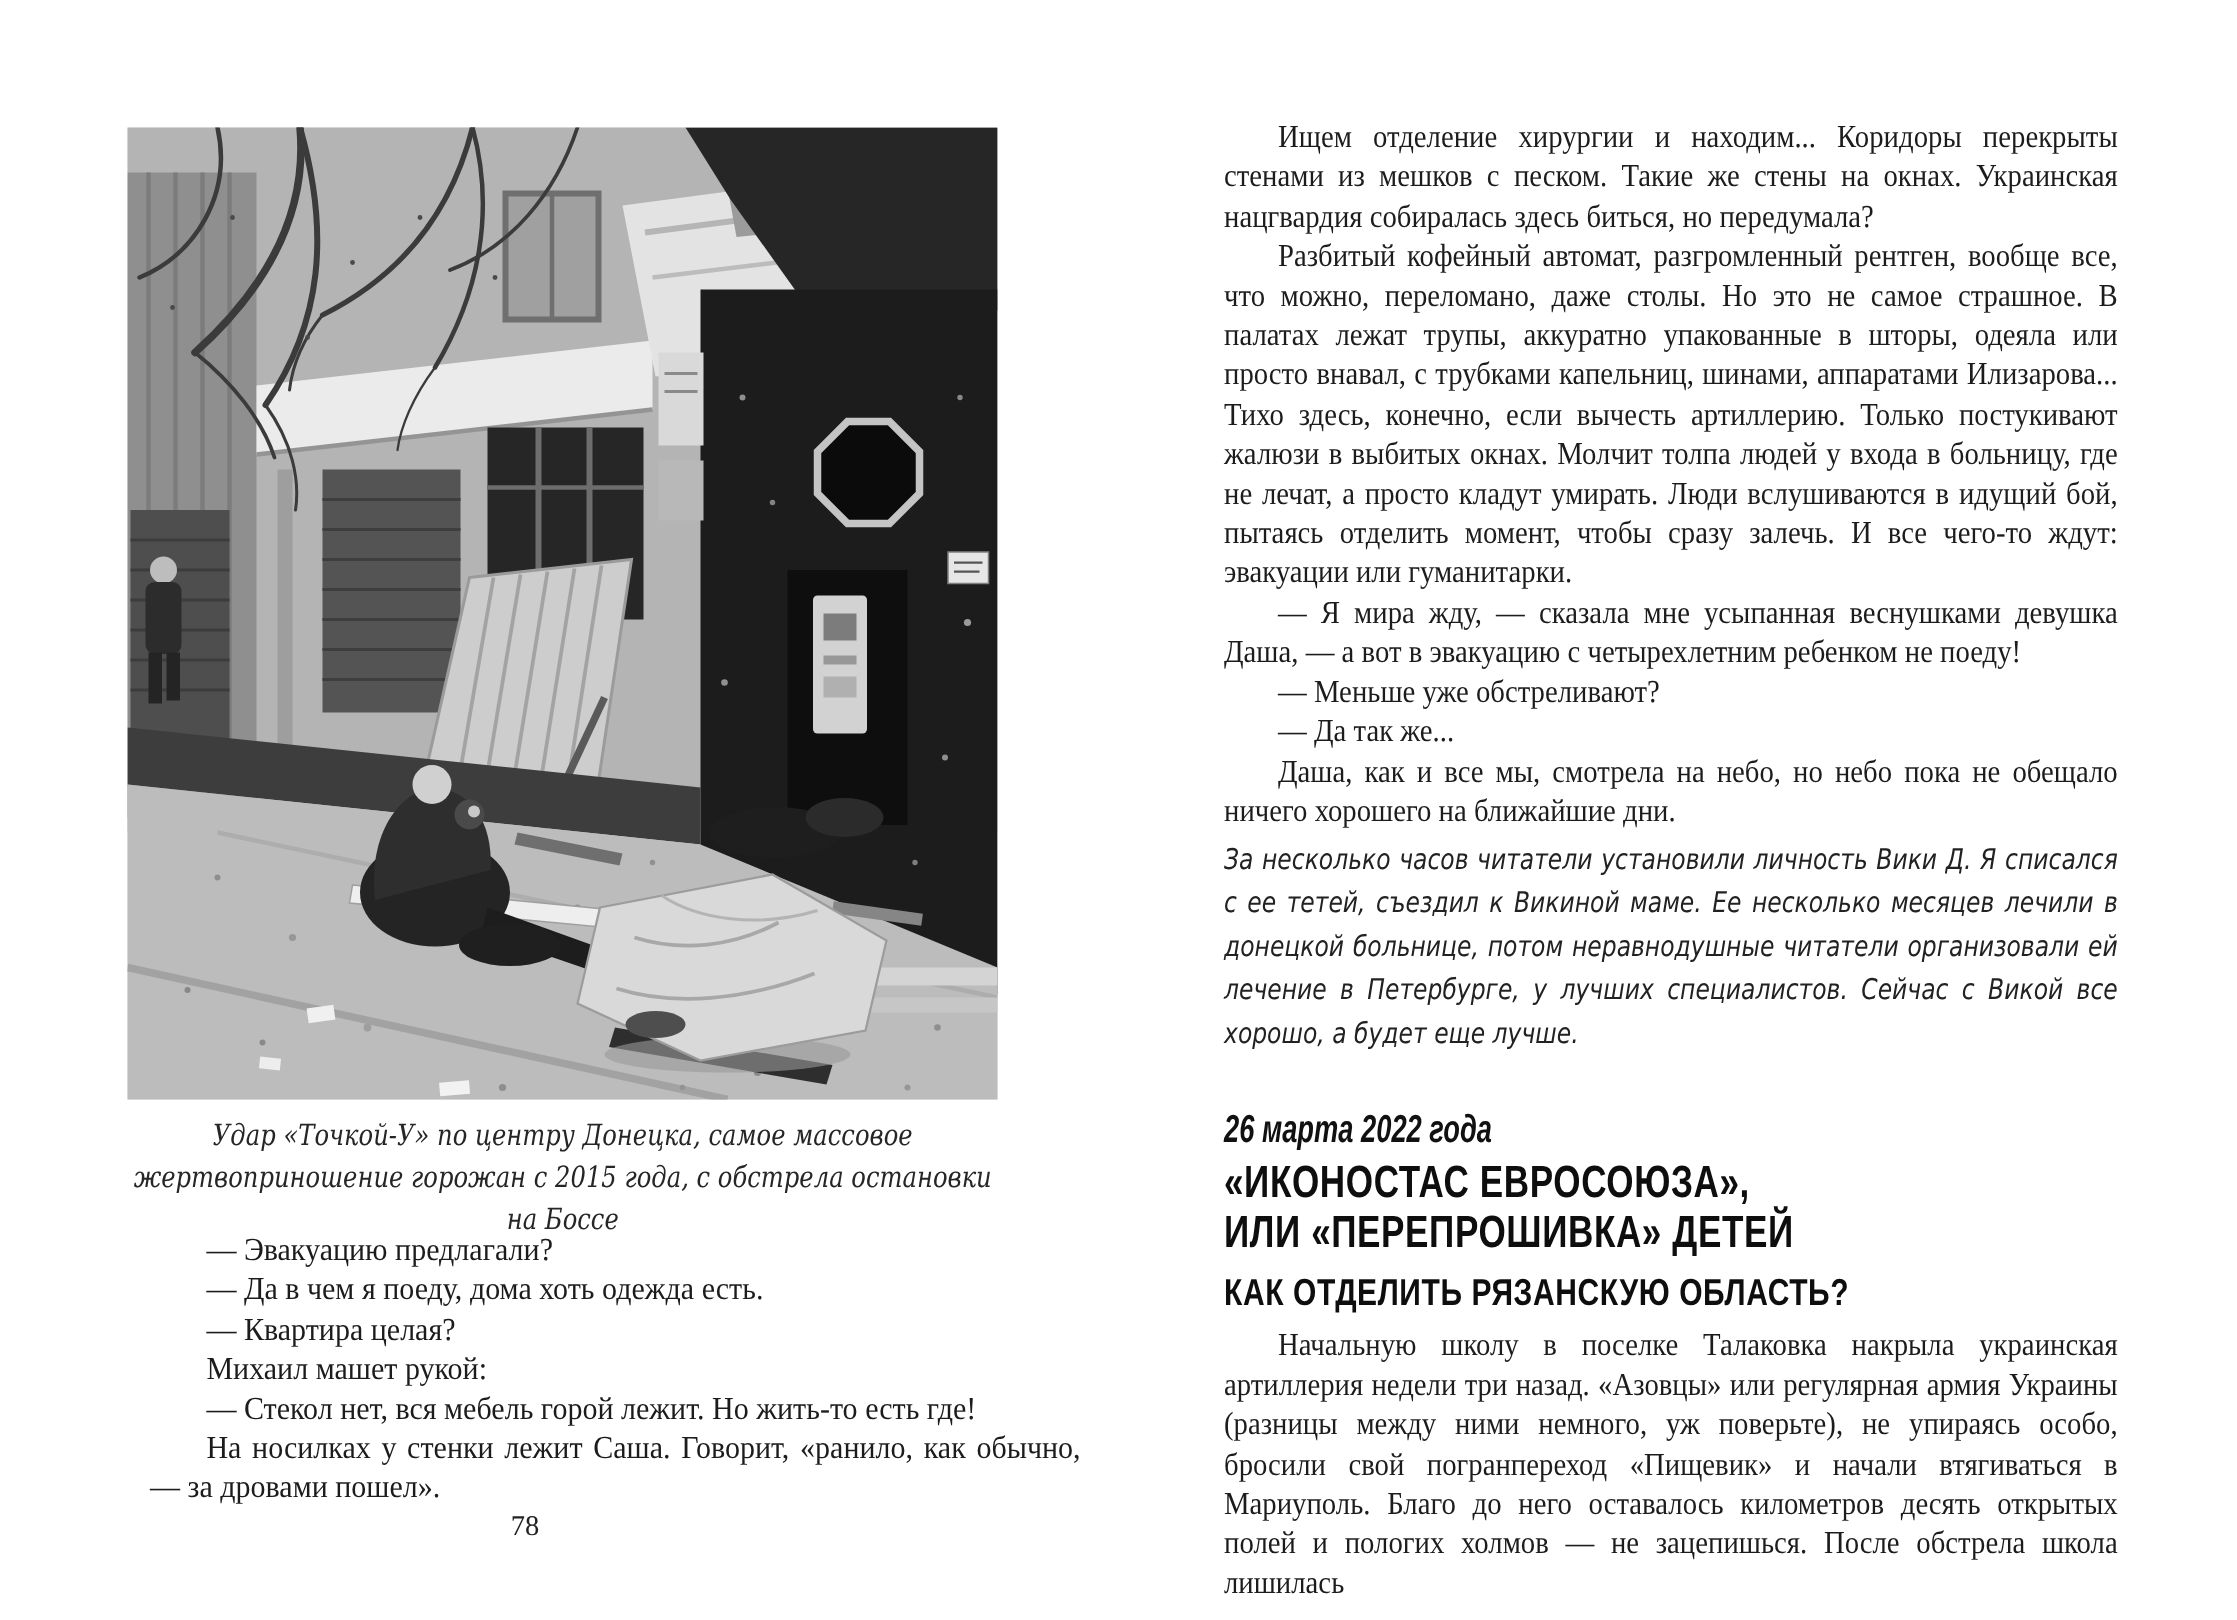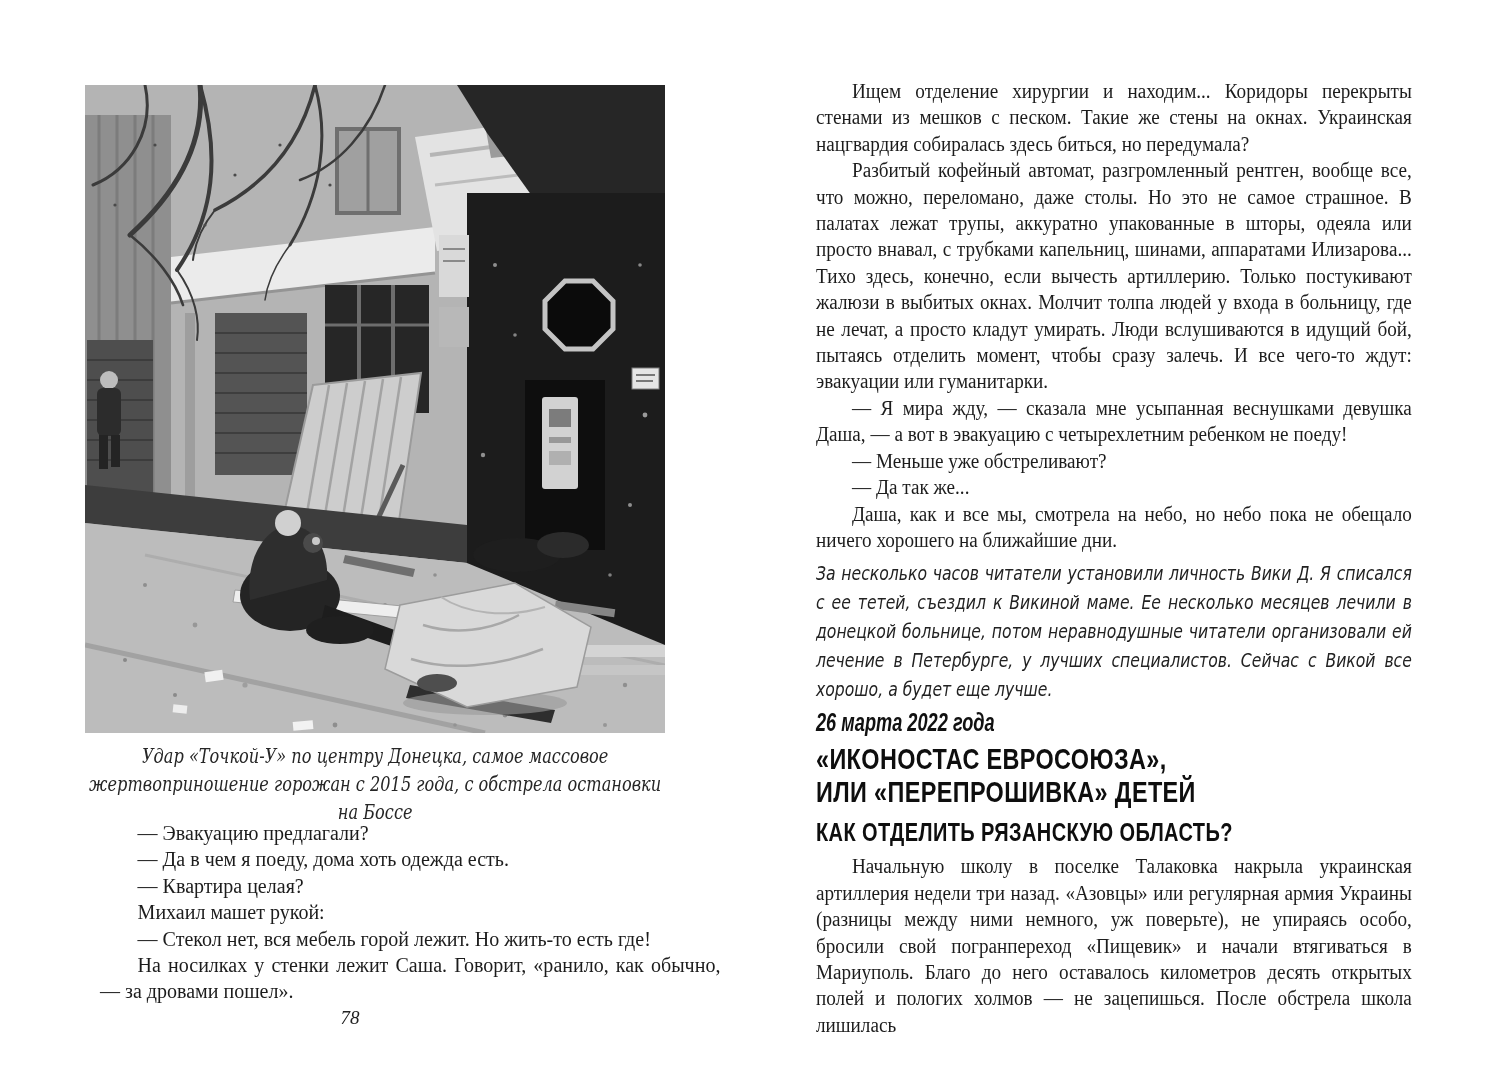--- a/index.html
+++ b/index.html
@@ -21,38 +21,38 @@
       transform:scaleX(0.94);transform-origin:left top;}
   .body-par{margin:0;font-size:21.3px;line-height:26.4px;
       text-align:justify;text-indent:40px;}
 
   
   .right-col{position:absolute;left:71px;top:78px;width:662px;}
   .cond{width:662px;transform:scaleX(0.9);transform-origin:left top;}
   .commentary{width:724px;transform:scaleX(0.823);transform-origin:left top;
       margin-top:6px;font-family:"DejaVu Sans",sans-serif;font-style:italic;
       font-size:19px;line-height:29px;text-align:justify;color:#222;}
-  .chapter{margin-top:2px;}
+  .chapter{margin-top:32px;}
   .chapter-date{font-family:"Liberation Sans",sans-serif;font-style:italic;
       font-weight:600;font-size:26px;line-height:32px;white-space:nowrap;
       transform:scaleX(0.7);transform-origin:left top;color:#111;}
   .chapter-title{margin:4px 0 0 0;font-family:"Liberation Sans",sans-serif;
       font-weight:bold;font-size:30px;line-height:33px;white-space:nowrap;
       transform:scaleX(0.78);transform-origin:left top;color:#0e0e0e;
       letter-spacing:0.5px;}
   .chapter-subtitle{margin:9px 0 0 0;font-family:"Liberation Sans",sans-serif;
       font-weight:bold;font-size:25px;line-height:30px;white-space:nowrap;
       transform:scaleX(0.8);transform-origin:left top;color:#0e0e0e;
       letter-spacing:0.5px;}
   .after-block{margin-top:6px;}
 
   
   .pagenum{position:absolute;top:1007px;font-size:19px;color:#222;
       text-align:center;font-family:"Liberation Serif",serif;}
-  #pn-left{left:85px;width:530px;font-style:italic;}
+  #pn-left{left:85px;width:530px;}
 </style>
 </head>
 <body>
 
 <section class="page" id="page-left">
 
   <figure class="photo-fig">
     <svg viewBox="0 0 580 648" role="img" aria-label="Черно-белая фотография: разрушенная обстрелом улица в центре Донецка — поврежденные витрины, закрытые роллеты, обломки на тротуаре, сидящие и накрытые тенты тела погибших">
 
       <rect x="0" y="0" width="580" height="470" fill="#b4b4b4"></rect>

